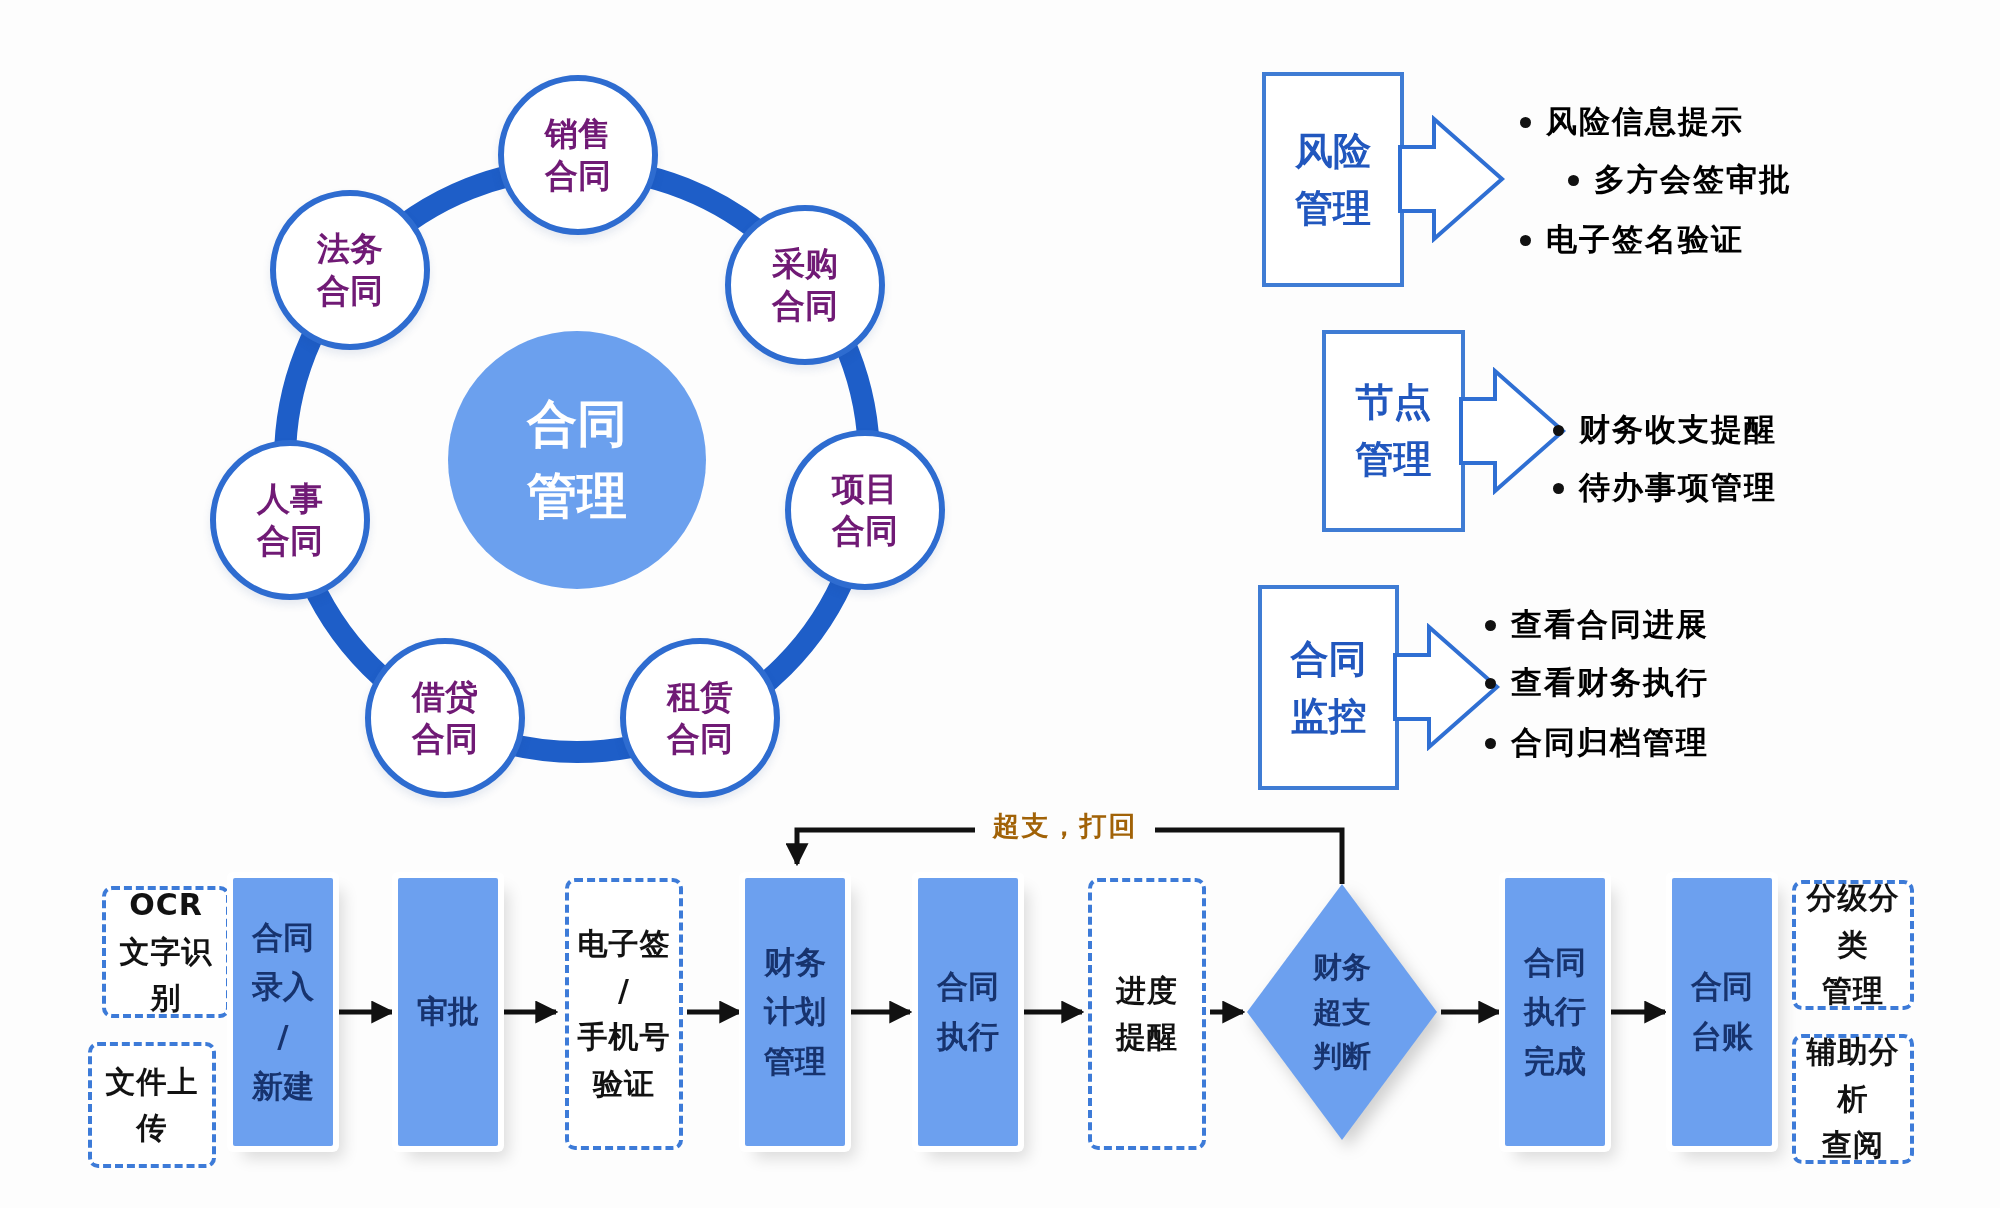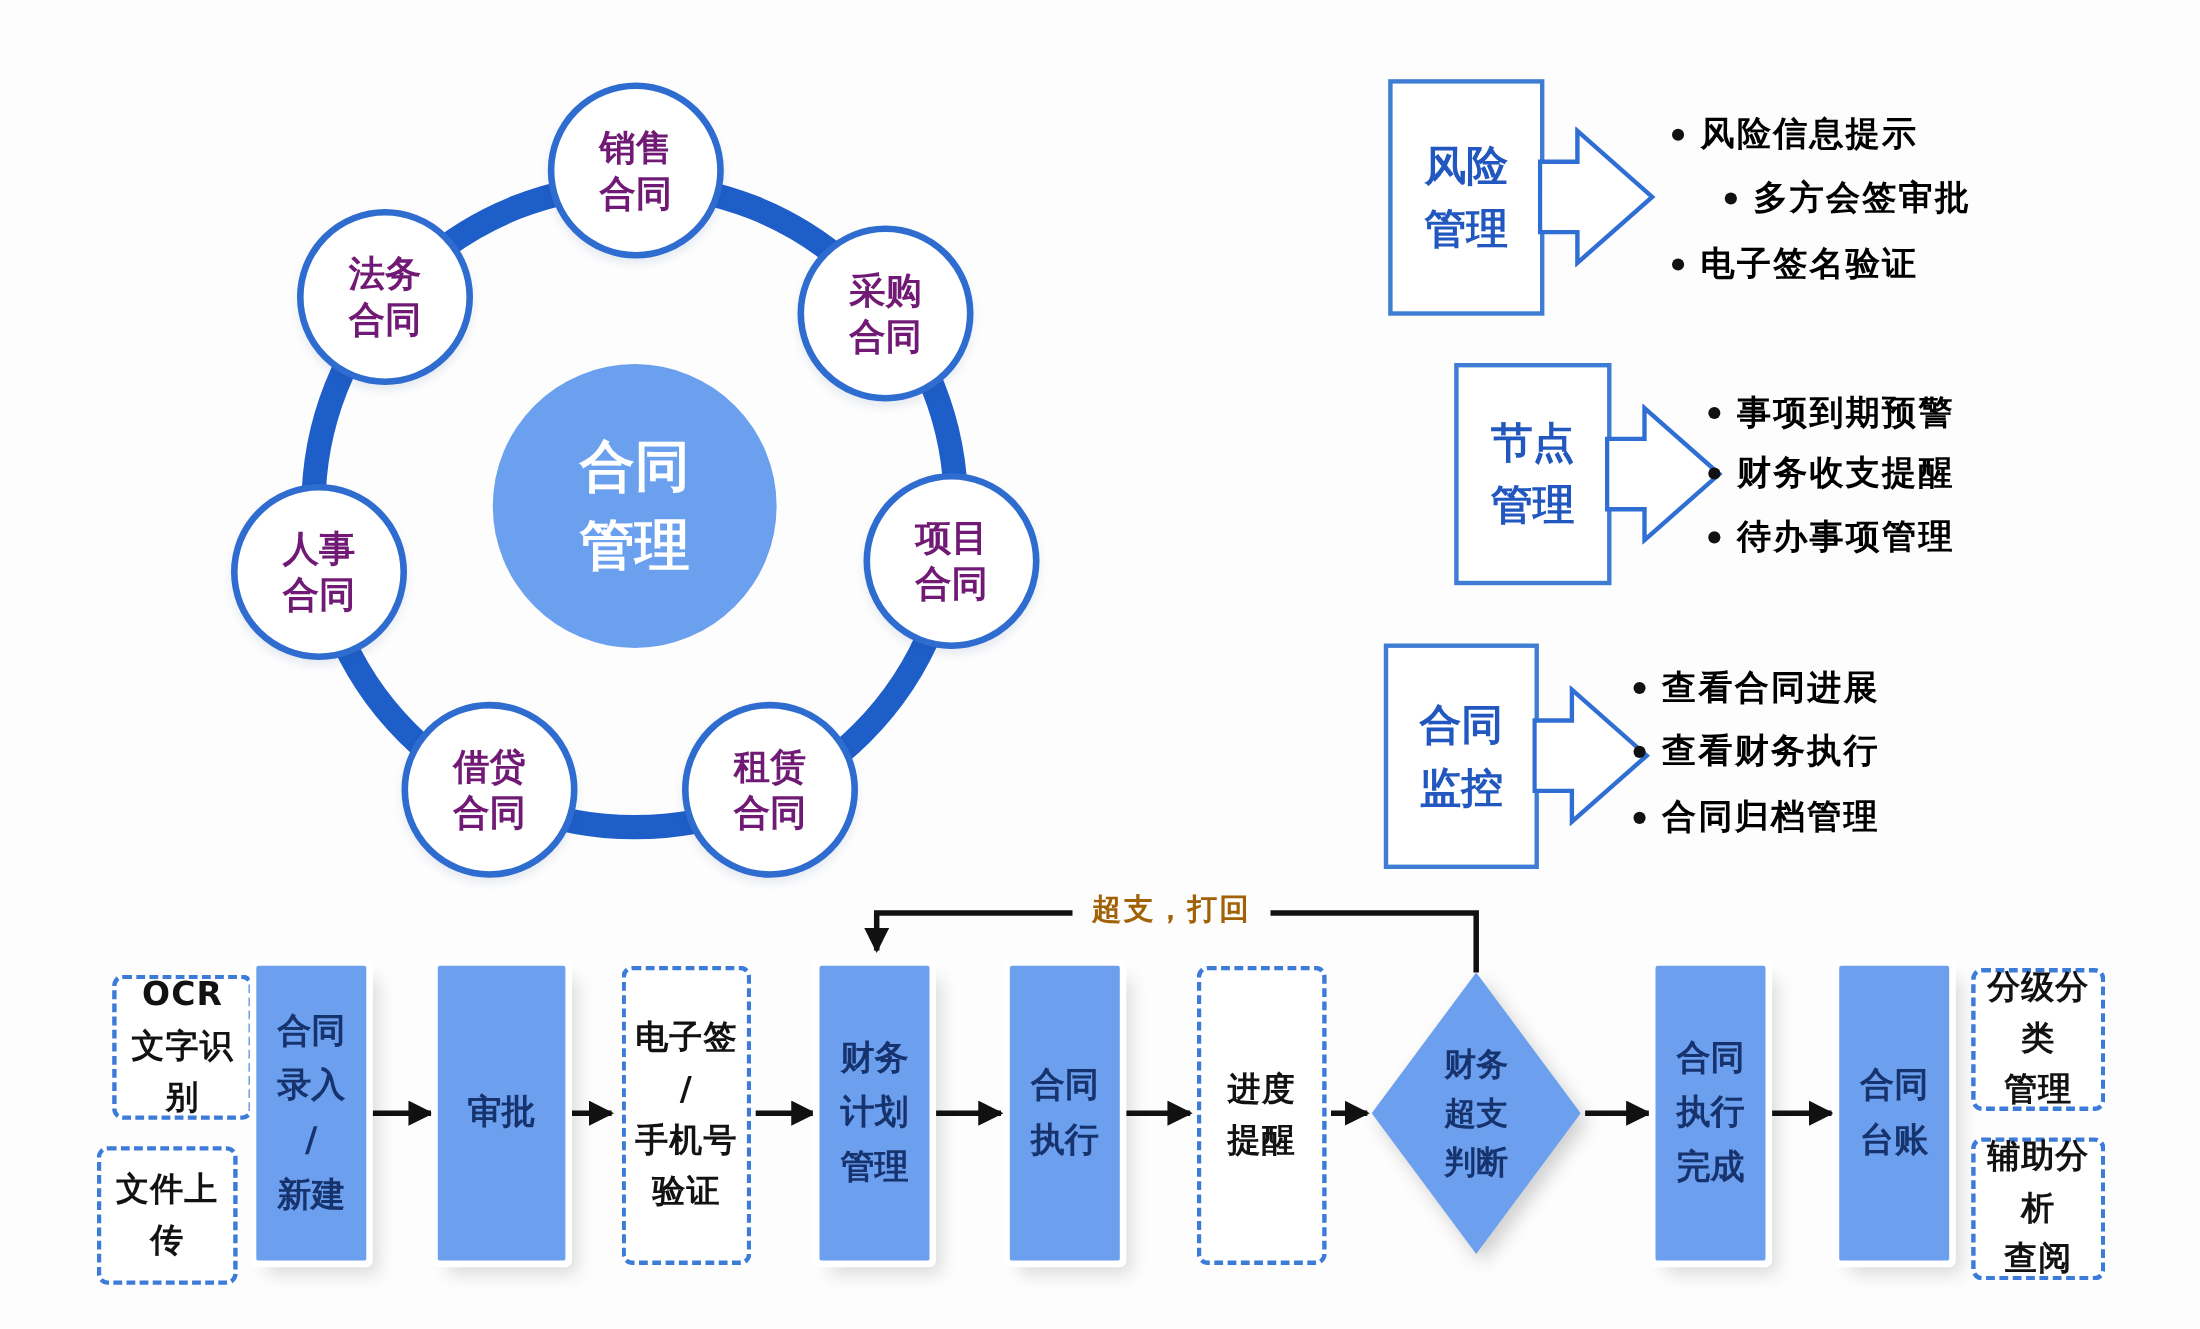--- a/index.html
+++ b/index.html
@@ -131,24 +131,20 @@
       <span>电子签名验证</span>
     </div>
 
     <div class="fbox" style="left:1322px;top:330px;width:143px;height:202px;">节点
 管理</div>
     <div class="farrow" style="left:1459px;top:367px;">
       <svg width="108" height="128" viewBox="0 0 108 128">
         <polygon points="2,32 36,32 36,4 104,64 36,124 36,96 2,96" fill="#fff" stroke="#2f6fd3" stroke-width="4"></polygon>
       </svg>
     </div>
-    <div class="bullet" style="left:1553px;top:353px;">
-      <span class="dot"></span>
-      <span>事项到期预警</span>
-    </div>
     <div class="bullet" style="left:1553px;top:408px;">
       <span class="dot"></span>
       <span>财务收支提醒</span>
     </div>
     <div class="bullet" style="left:1553px;top:466px;">
       <span class="dot"></span>
       <span>待办事项管理</span>
     </div>
 
     <div class="fbox" style="left:1258px;top:585px;width:141px;height:205px;">合同
@@ -173,21 +169,21 @@
 
     <div class="fnode dashed" style="left:102px;top:886px;width:128px;height:132px;">OCR
 文字识别</div>
     <div class="fnode dashed" style="left:88px;top:1042px;width:128px;height:126px;">文件上传</div>
 
     <div class="fnode solid" style="left:233px;top:878px;width:100px;height:268px;">合同
 录入
 /
 新建</div>
 
-    <div class="fnode solid" style="left:398px;top:878px;width:116px;height:268px;">审批</div>
+    <div class="fnode solid" style="left:398px;top:878px;width:100px;height:268px;">审批</div>
 
     <div class="fnode dashed" style="left:565px;top:878px;width:118px;height:272px;">电子签
 /
 手机号
 验证</div>
 
     <div class="fnode solid" style="left:745px;top:878px;width:100px;height:268px;">财务
 计划
 管理</div>
 

